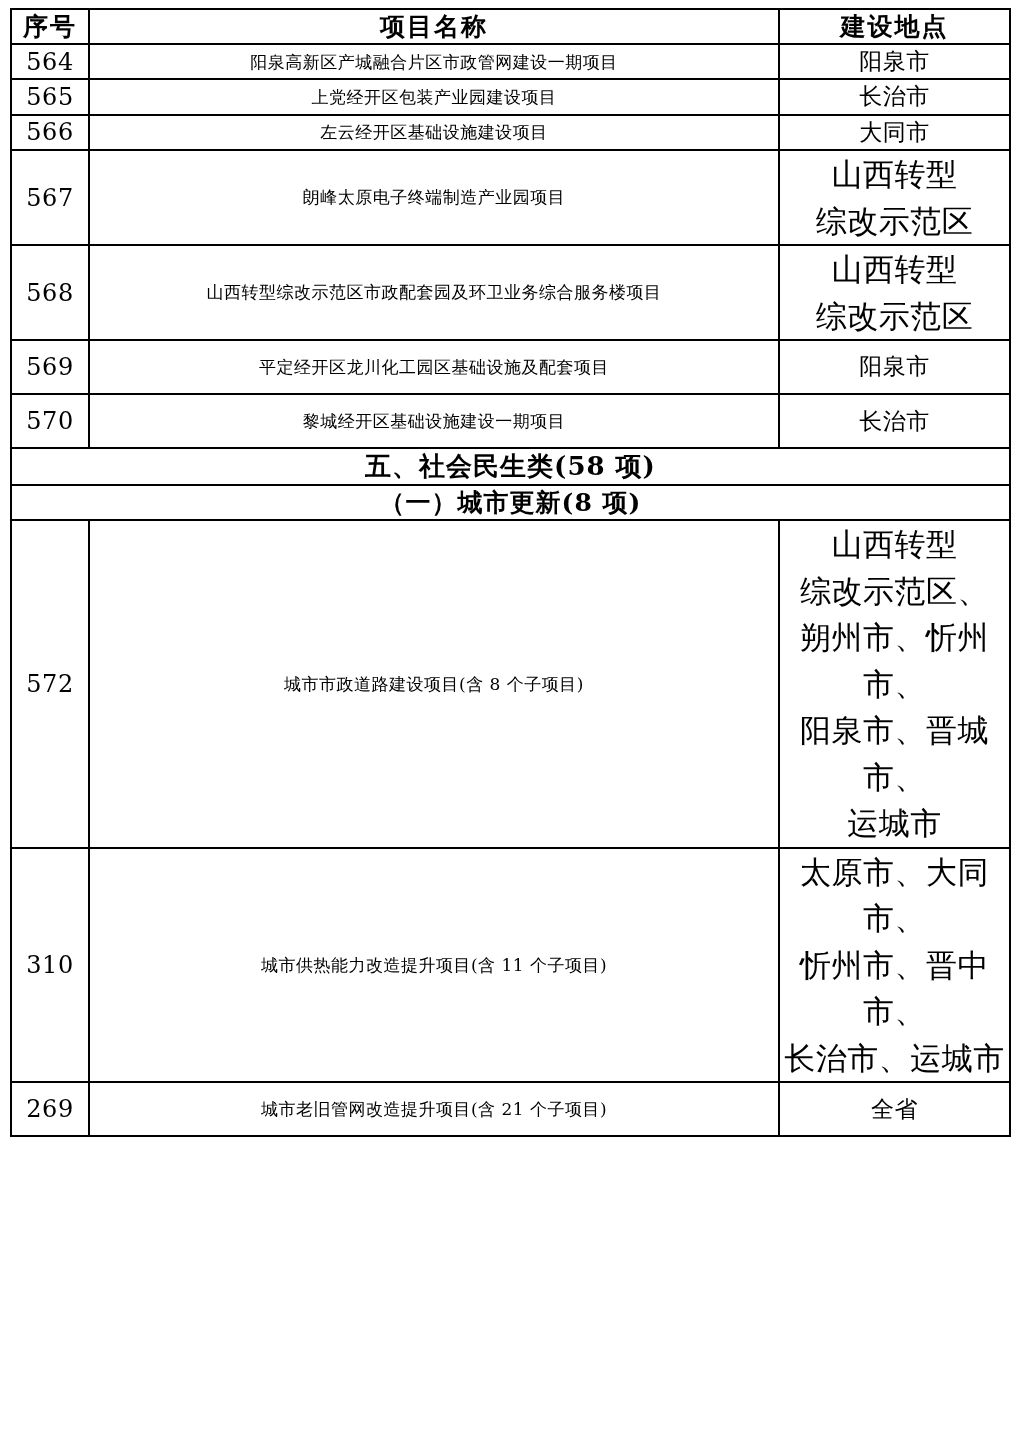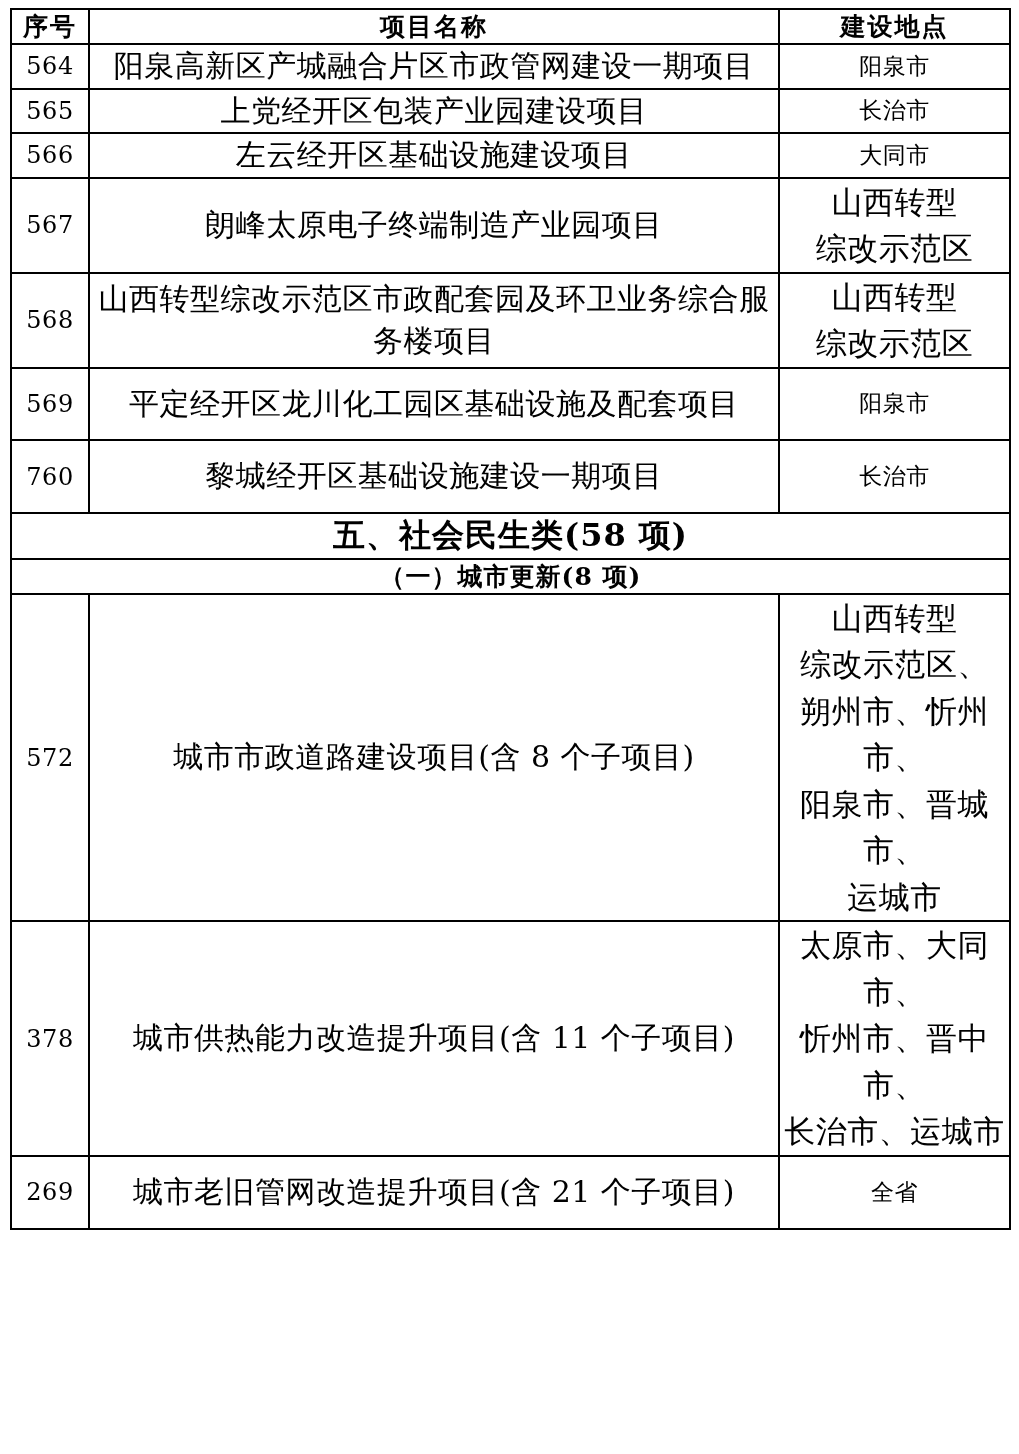--- a/index.html
+++ b/index.html
@@ -42,40 +42,40 @@
     letter-spacing: 2px;
     padding: 10px 0 12px 0;
     font-family: "DejaVu Serif", "Liberation Serif", serif;
   }
   .no-cell {
     font-size: 24px;
     letter-spacing: 0.5px;
     padding: 8px 0;
   }
   .name-cell {
-    font-size: 30px;
+    font-size: 17px;
     text-align: left;
     padding: 10px 6px 10px 16px;
     line-height: 1.42;
     letter-spacing: 0.5px;
     border-radius: 14px;
   }
   .place-cell {
     font-size: 23px;
     line-height: 1.45;
     padding: 8px 4px;
     letter-spacing: 0.5px;
   }
   .row-tall .name-cell { padding-top: 14px; padding-bottom: 14px; margin-top: 46px; }
 
   
   .section-row td {
     text-align: left;
     padding: 14px 0 14px 14px;
-    font-size: 32px;
+    font-size: 26px;
     font-weight: bold;
     letter-spacing: 1px;
   }
   .subsection-row td {
     text-align: left;
     padding: 14px 0 14px 14px;
     font-size: 25px;
     font-weight: bold;
     letter-spacing: 1px;
   }
@@ -135,42 +135,42 @@
         <td class="place-cell tall-place">山西转型<br>综改示范区</td>
       </tr>
 
       <tr class="row-tall">
         <td class="no-cell">569</td>
         <td class="name-cell">平定经开区龙川化工园区基础设施及配套项目</td>
         <td class="place-cell">阳泉市</td>
       </tr>
 
       <tr class="row-tall">
-        <td class="no-cell">760</td>
+        <td class="no-cell">570</td>
         <td class="name-cell">黎城经开区基础设施建设一期项目</td>
         <td class="place-cell">长治市</td>
       </tr>
 
 
       <tr class="section-row">
         <td colspan="3">五、社会民生类(58 项)</td>
       </tr>
 
       <tr class="subsection-row">
         <td colspan="3">（一）城市更新(8 项)</td>
       </tr>
 
       <tr class="row-572">
         <td class="no-cell">572</td>
         <td class="name-cell">城市市政道路建设项目(含 8 个子项目)</td>
         <td class="place-cell tall-place">山西转型<br>综改示范区、<br>朔州市、忻州市、<br>阳泉市、晋城市、<br>运城市</td>
       </tr>
 
       <tr class="row-573">
-        <td class="no-cell">378</td>
+        <td class="no-cell">310</td>
         <td class="name-cell">城市供热能力改造提升项目(含 11 个子项目)</td>
         <td class="place-cell tall-place">太原市、大同市、<br>忻州市、晋中市、<br>长治市、运城市</td>
       </tr>
 
       <tr class="row-tall">
         <td class="no-cell">269</td>
         <td class="name-cell">城市老旧管网改造提升项目(含 21 个子项目)</td>
         <td class="place-cell">全省</td>
       </tr>
 

